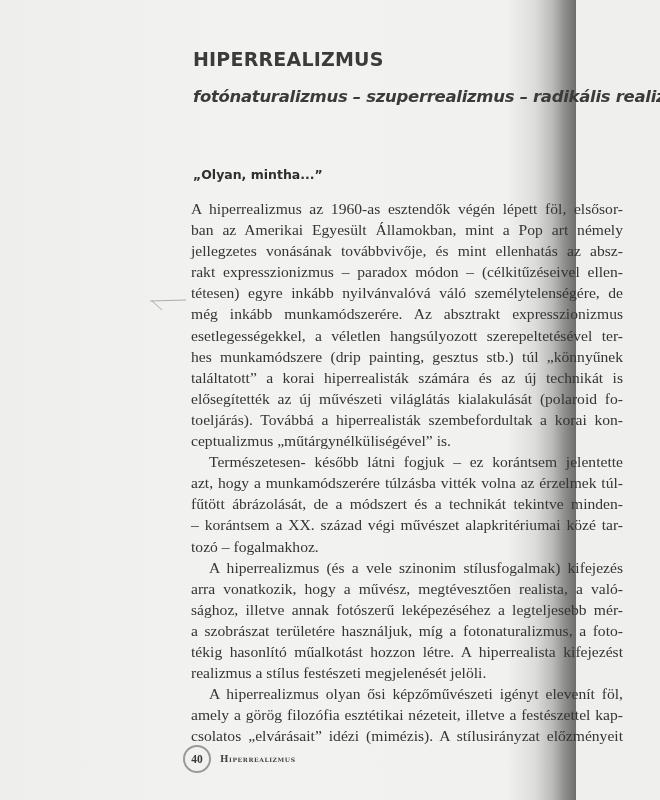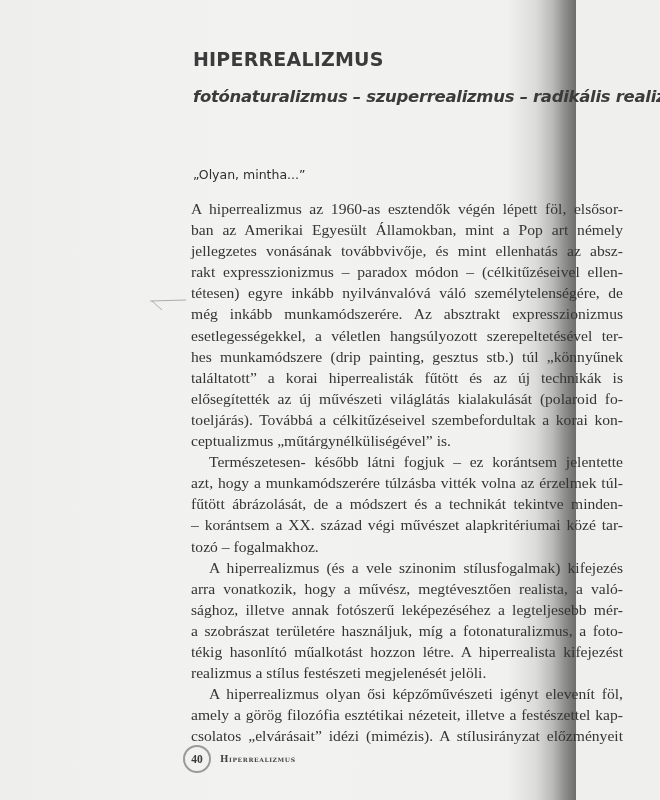--- a/index.html
+++ b/index.html
@@ -18,21 +18,21 @@
       font-family: "DejaVu Sans", sans-serif; font-weight: bold;
       font-size: 19px; color: #3b3b3b; letter-spacing: 0.2px;
     }
     .subtitle {
       position: absolute; left: 193px; top: 87px;
       font-family: "DejaVu Sans", sans-serif; font-weight: bold; font-style: italic;
       font-size: 16.5px; color: #3b3b3b; letter-spacing: -0.3px; white-space: nowrap;
     }
     .section-heading {
       position: absolute; left: 193px; top: 167px;
-      font-family: "DejaVu Sans", sans-serif; font-weight: normal;
+      font-family: "DejaVu Sans", sans-serif; font-weight: bold;
       font-size: 12.5px; color: #2f2f2f;
     }
     .body-text {
       position: absolute; left: 191px; top: 198px; width: 432px;
       font-family: "Liberation Serif", serif;
       font-size: 15.6px; line-height: 21.1px; color: #353535;
     }
     .line {
       display: block; white-space: nowrap; text-align: justify; text-align-last: justify;
       height: 21.1px;
@@ -71,23 +71,23 @@
   <div class="body-text" id="body-text">
       <div>
         <span class="line">A hiperrealizmus az 1960-as esztendők végén lépett föl, elsősor-</span>
         <span class="line">ban az Amerikai Egyesült Államokban, mint a Pop art némely</span>
         <span class="line">jellegzetes vonásának továbbvivője, és mint ellenhatás az absz-</span>
         <span class="line">rakt expresszionizmus – paradox módon – (célkitűzéseivel ellen-</span>
         <span class="line">tétesen) egyre inkább nyilvánvalóvá váló személytelenségére, de</span>
         <span class="line">még inkább munkamódszerére. Az absztrakt expresszionizmus</span>
         <span class="line">esetlegességekkel, a véletlen hangsúlyozott szerepeltetésével ter-</span>
         <span class="line">hes munkamódszere (drip painting, gesztus stb.) túl „könnyűnek</span>
-        <span class="line">találtatott” a korai hiperrealisták fűtött és az új technikák is</span>
+        <span class="line">találtatott” a korai hiperrealisták számára és az új technikát is</span>
         <span class="line">elősegítették az új művészeti világlátás kialakulását (polaroid fo-</span>
-        <span class="line">toeljárás). Továbbá a célkitűzéseivel szembefordultak a korai kon-</span>
+        <span class="line">toeljárás). Továbbá a hiperrealisták szembefordultak a korai kon-</span>
         <span class="line last">ceptualizmus „műtárgynélküliségével” is.</span>
       </div>
       <div>
         <span class="line indent">Természetesen- később látni fogjuk – ez korántsem jelentette</span>
         <span class="line">azt, hogy a munkamódszerére túlzásba vitték volna az érzelmek túl-</span>
         <span class="line">fűtött ábrázolását, de a módszert és a technikát tekintve minden-</span>
         <span class="line">– korántsem a XX. század végi művészet alapkritériumai közé tar-</span>
         <span class="line last">tozó – fogalmakhoz.</span>
       </div>
       <div>

